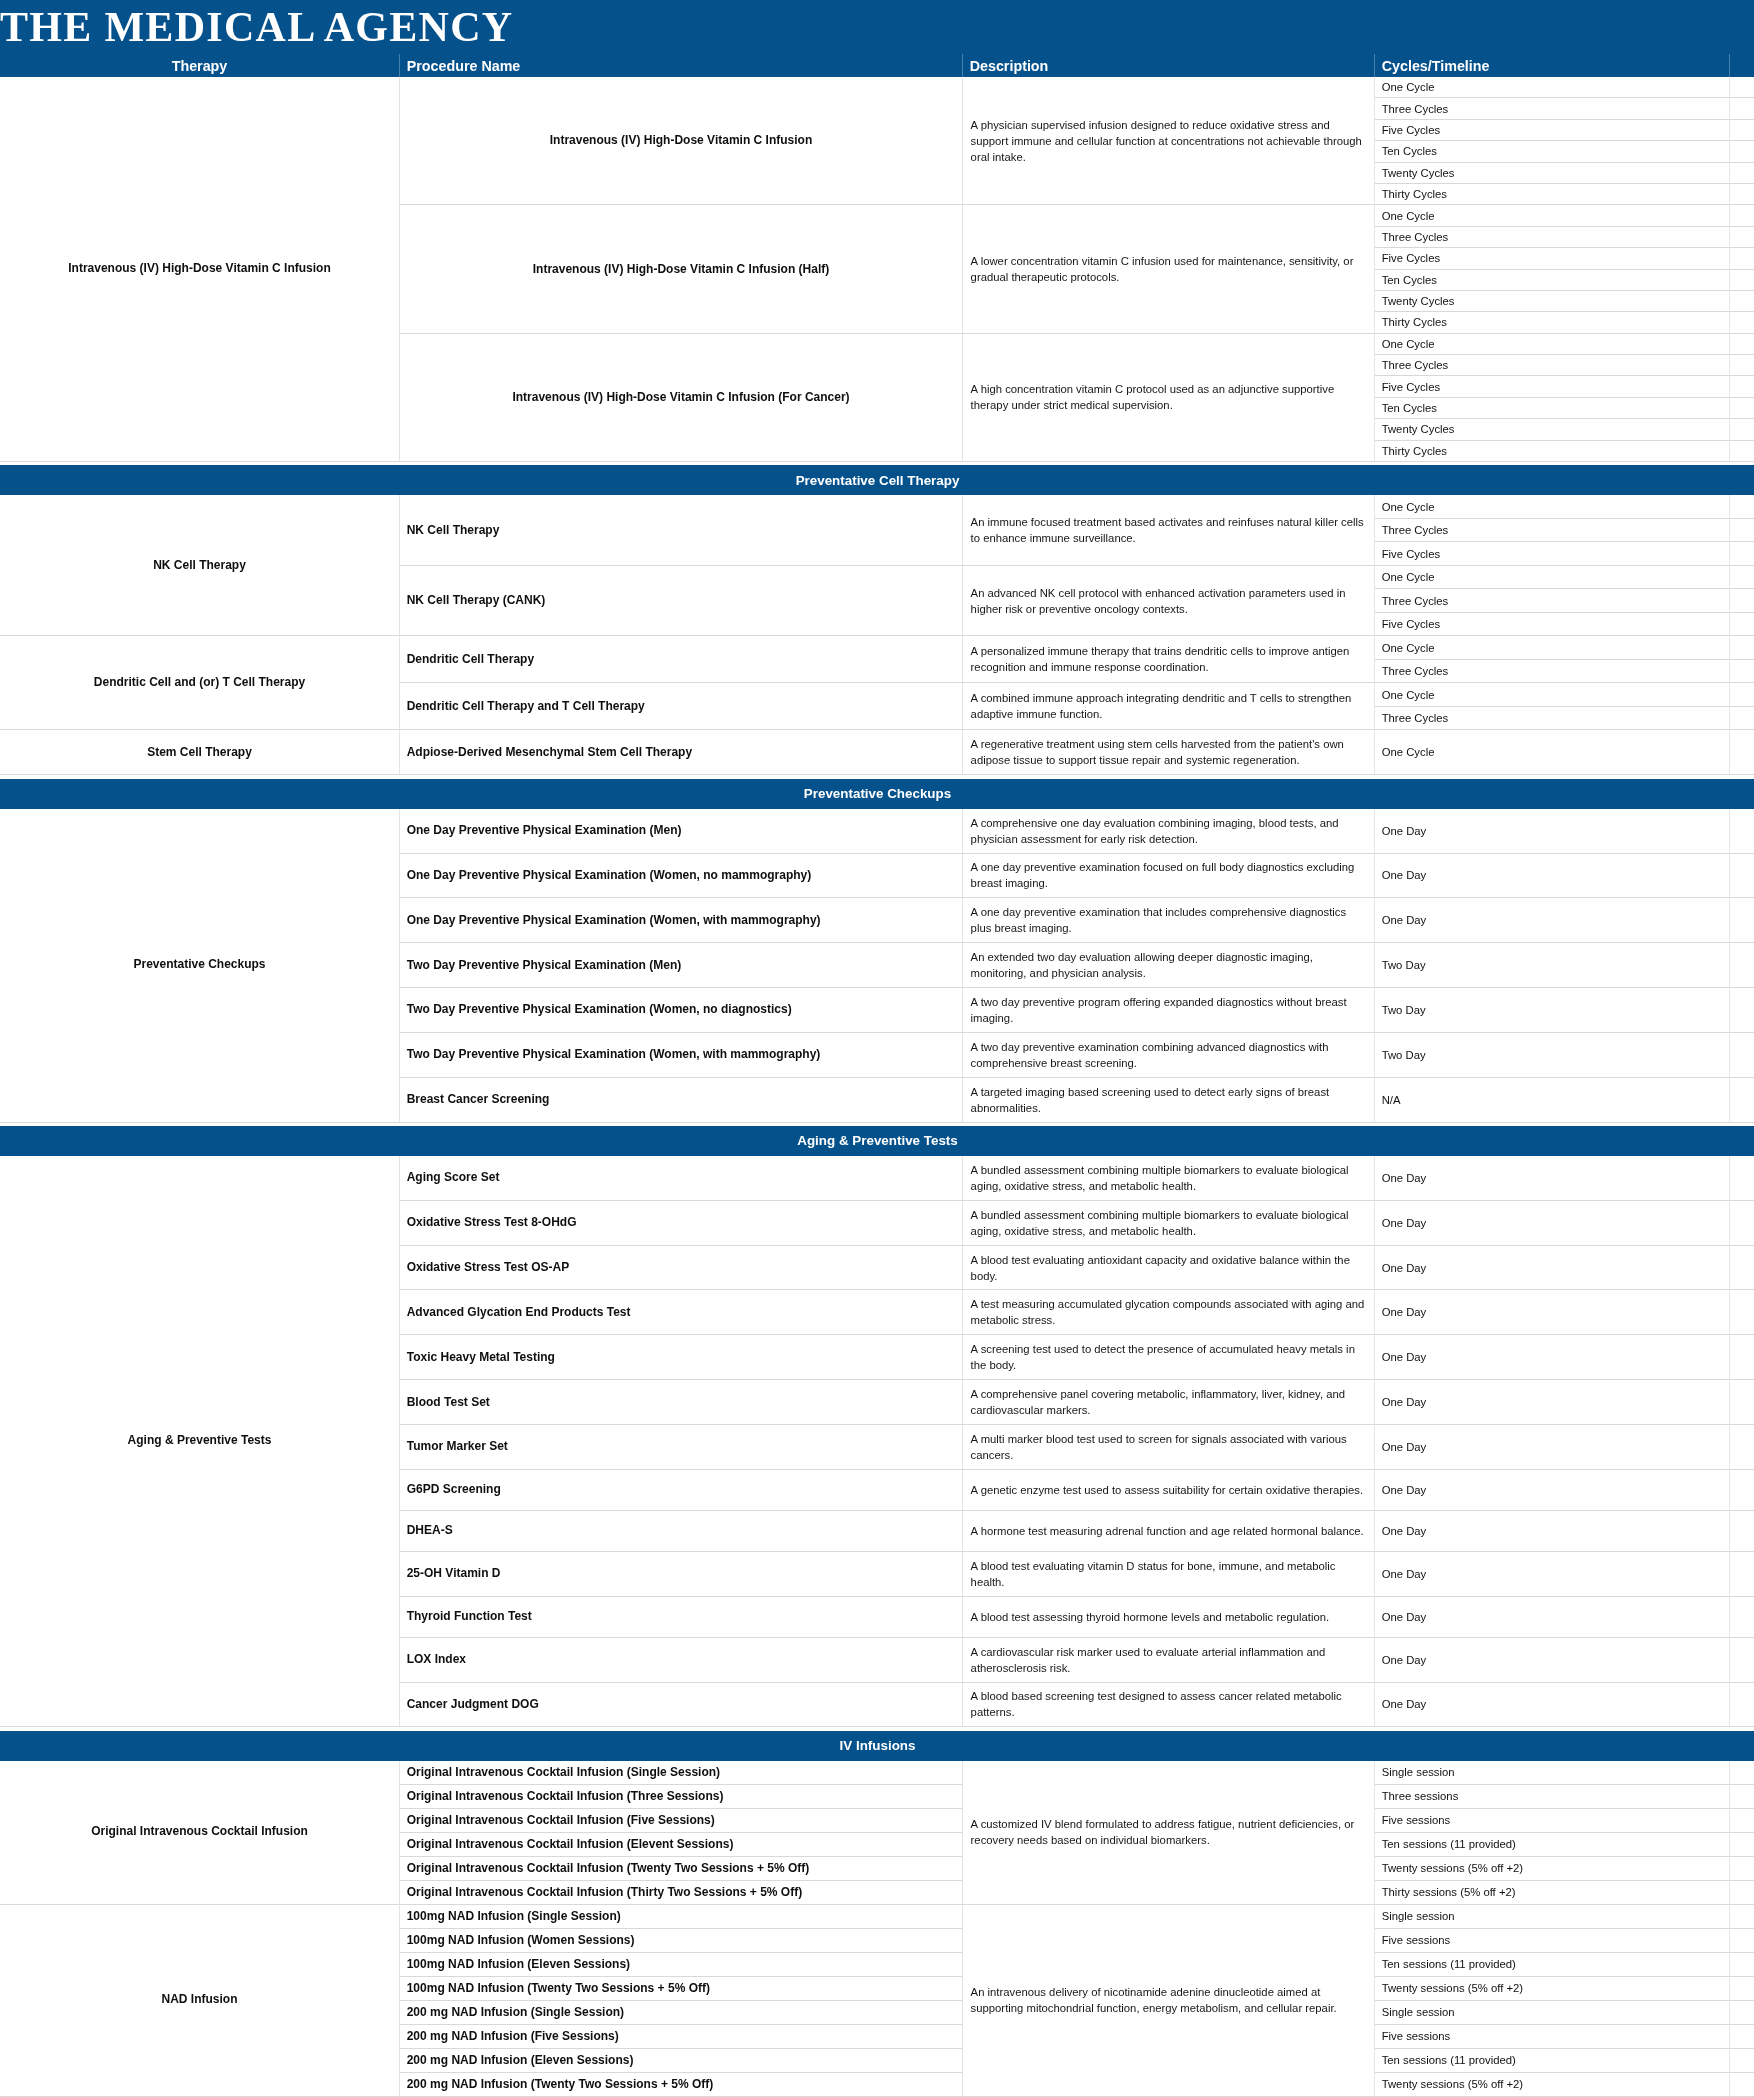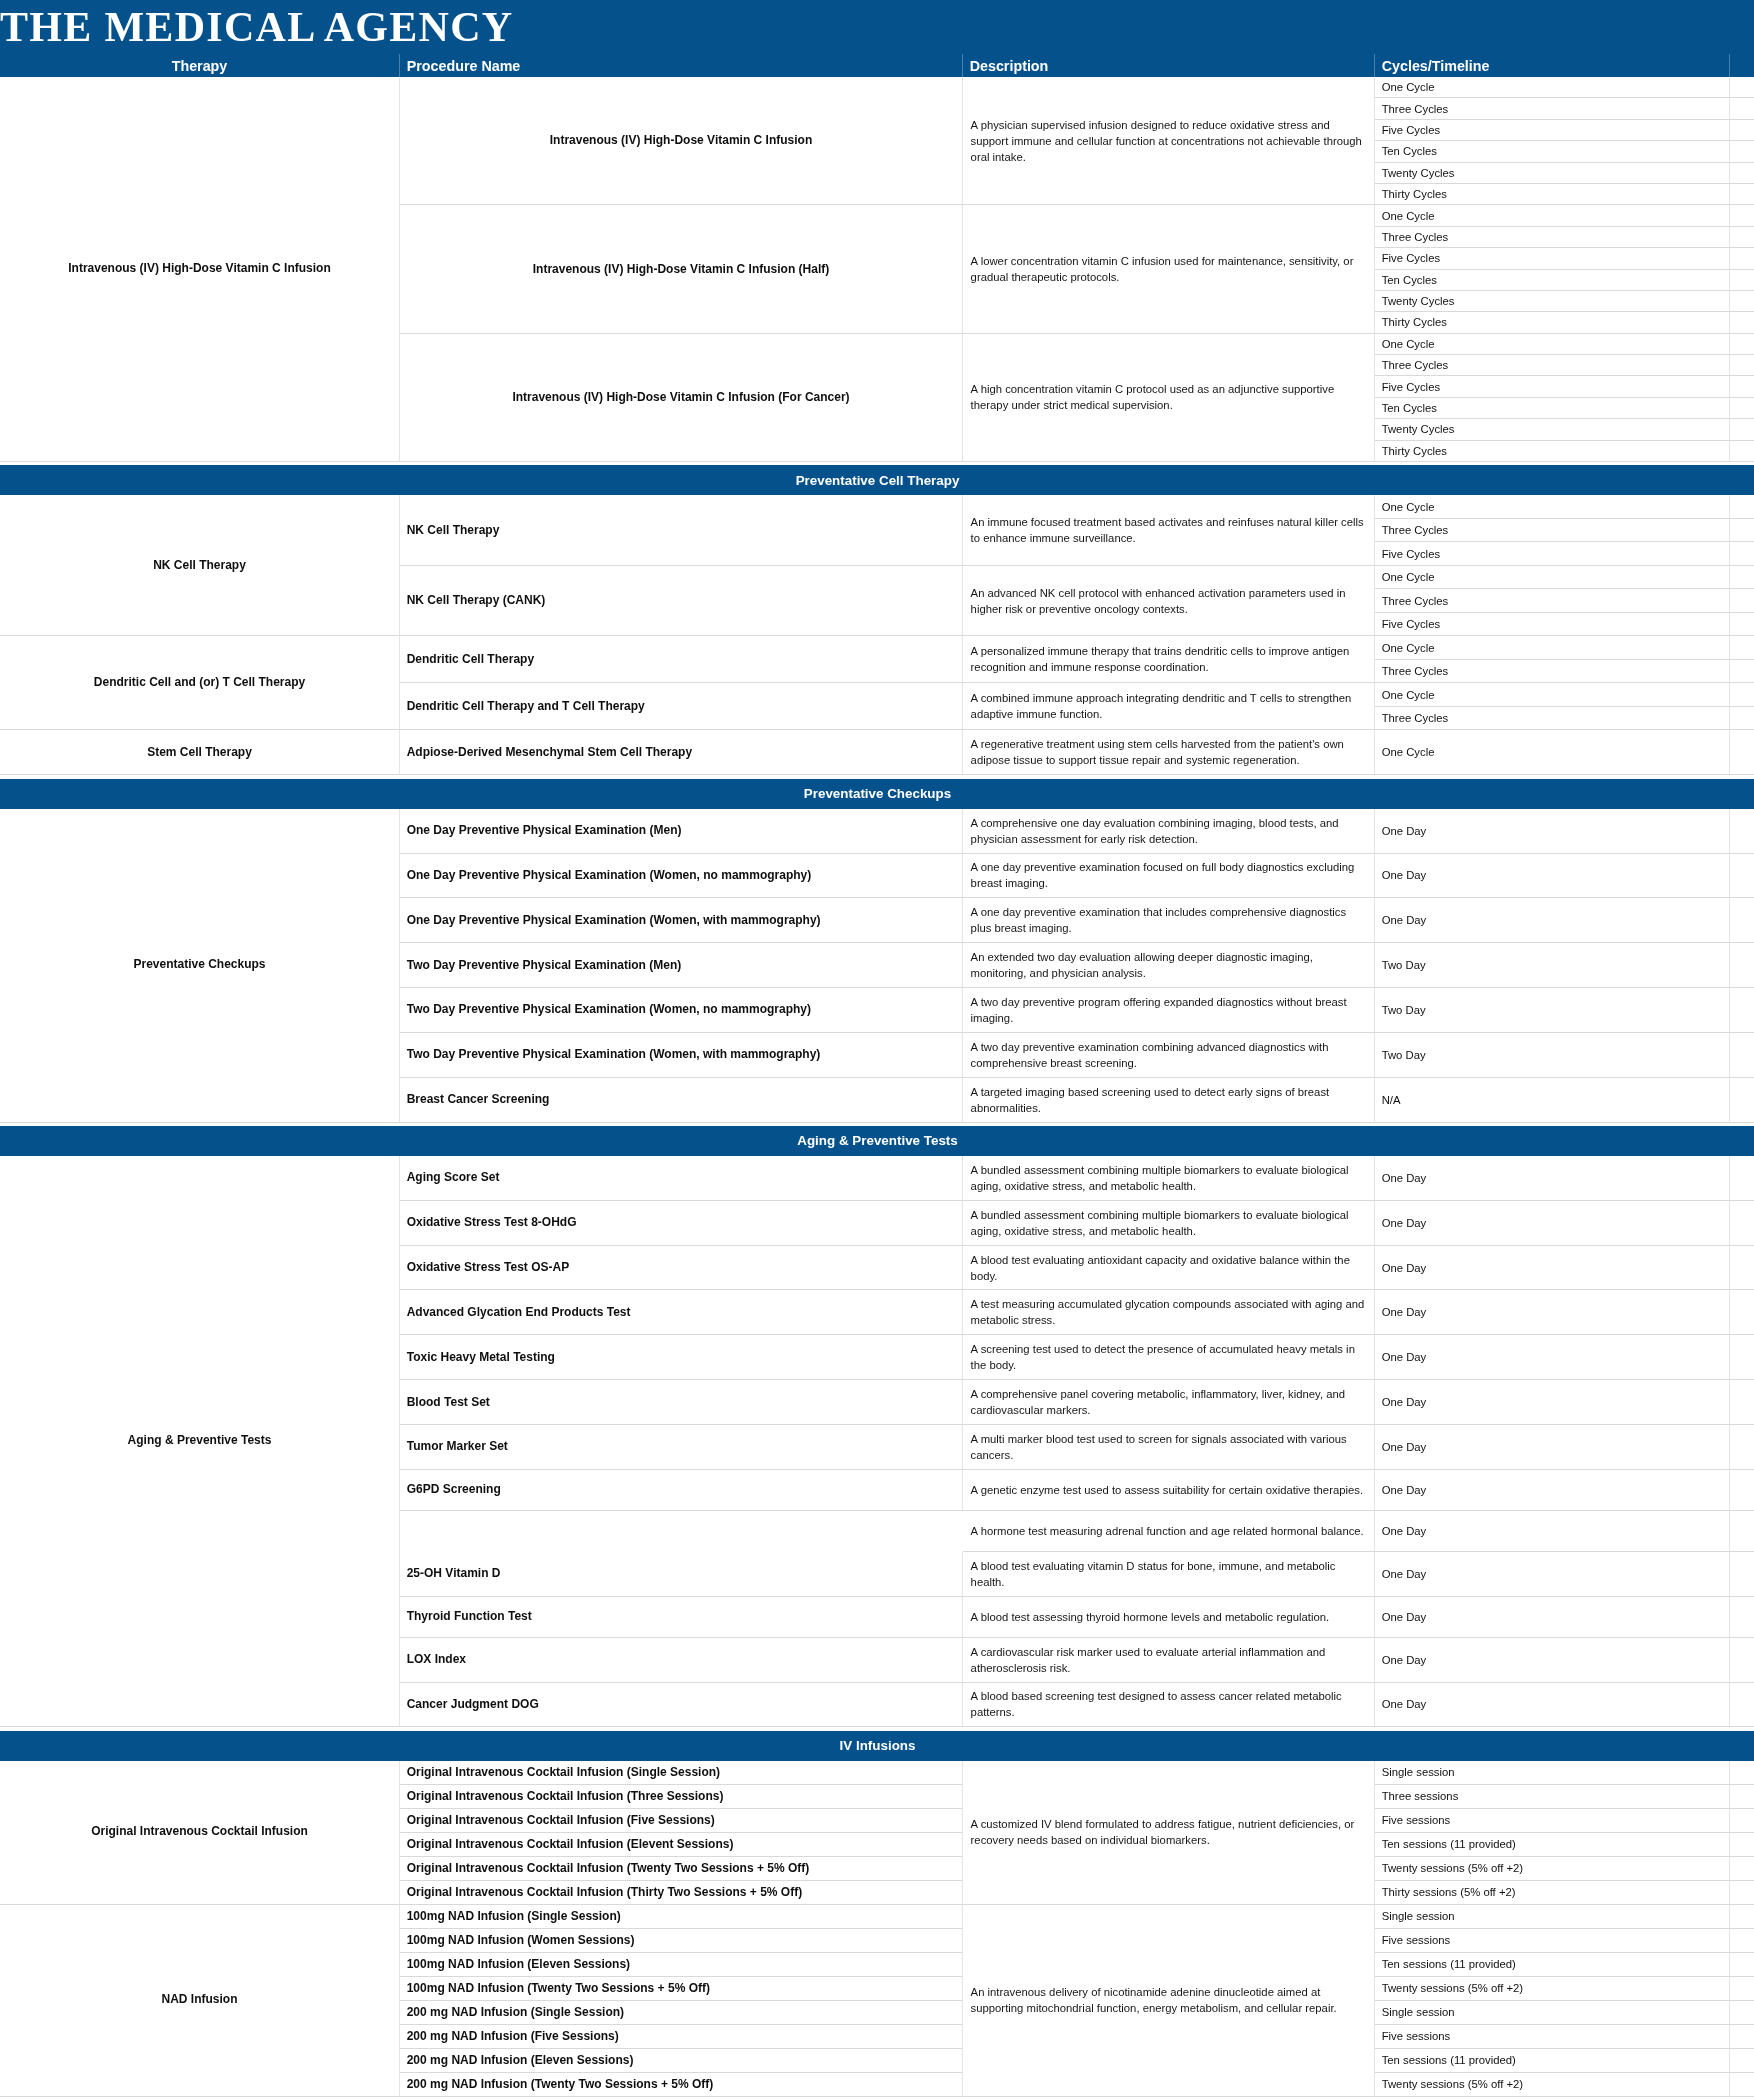--- a/index.html
+++ b/index.html
@@ -175,21 +175,21 @@
       <div class="cell edge" style="grid-area: 2 / 5;"></div>
       <div class="cell desc" style="grid-area: 3 / 3 / span 1;">A one day preventive examination that includes comprehensive diagnostics plus breast imaging.</div>
       <div class="cell name" style="grid-area: 3 / 2 / span 1;">One Day Preventive Physical Examination (Women, with mammography)</div>
       <div class="cell cycle" style="grid-area: 3 / 4;">One Day</div>
       <div class="cell edge" style="grid-area: 3 / 5;"></div>
       <div class="cell desc" style="grid-area: 4 / 3 / span 1;">An extended two day evaluation allowing deeper diagnostic imaging, monitoring, and physician analysis.</div>
       <div class="cell name" style="grid-area: 4 / 2 / span 1;">Two Day Preventive Physical Examination (Men)</div>
       <div class="cell cycle" style="grid-area: 4 / 4;">Two Day</div>
       <div class="cell edge" style="grid-area: 4 / 5;"></div>
       <div class="cell desc" style="grid-area: 5 / 3 / span 1;">A two day preventive program offering expanded diagnostics without breast imaging.</div>
-      <div class="cell name" style="grid-area: 5 / 2 / span 1;">Two Day Preventive Physical Examination (Women, no mammography)</div>
+      <div class="cell name" style="grid-area: 5 / 2 / span 1;">Two Day Preventive Physical Examination (Women, no diagnostics)</div>
       <div class="cell cycle" style="grid-area: 5 / 4;">Two Day</div>
       <div class="cell edge" style="grid-area: 5 / 5;"></div>
       <div class="cell desc" style="grid-area: 6 / 3 / span 1;">A two day preventive examination combining advanced diagnostics with comprehensive breast screening.</div>
       <div class="cell name" style="grid-area: 6 / 2 / span 1;">Two Day Preventive Physical Examination (Women, with mammography)</div>
       <div class="cell cycle" style="grid-area: 6 / 4;">Two Day</div>
       <div class="cell edge" style="grid-area: 6 / 5;"></div>
       <div class="cell desc" style="grid-area: 7 / 3 / span 1;">A targeted imaging based screening used to detect early signs of breast abnormalities.</div>
       <div class="cell name" style="grid-area: 7 / 2 / span 1;">Breast Cancer Screening</div>
       <div class="cell cycle" style="grid-area: 7 / 4;">N/A</div>
       <div class="cell edge" style="grid-area: 7 / 5;"></div>
@@ -225,20 +225,21 @@
       <div class="cell edge" style="grid-area: 6 / 5;"></div>
       <div class="cell desc" style="grid-area: 7 / 3 / span 1;">A multi marker blood test used to screen for signals associated with various cancers.</div>
       <div class="cell name" style="grid-area: 7 / 2 / span 1;">Tumor Marker Set</div>
       <div class="cell cycle" style="grid-area: 7 / 4;">One Day</div>
       <div class="cell edge" style="grid-area: 7 / 5;"></div>
       <div class="cell desc" style="grid-area: 8 / 3 / span 1;">A genetic enzyme test used to assess suitability for certain oxidative therapies.</div>
       <div class="cell name" style="grid-area: 8 / 2 / span 1;">G6PD Screening</div>
       <div class="cell cycle" style="grid-area: 8 / 4;">One Day</div>
       <div class="cell edge" style="grid-area: 8 / 5;"></div>
       <div class="cell desc" style="grid-area: 9 / 3 / span 1;">A hormone test measuring adrenal function and age related hormonal balance.</div>
+      <div class="cell name" style="grid-area: 9 / 2 / span 1;">DHEA-S</div>
       <div class="cell cycle" style="grid-area: 9 / 4;">One Day</div>
       <div class="cell edge" style="grid-area: 9 / 5;"></div>
       <div class="cell desc" style="grid-area: 10 / 3 / span 1;">A blood test evaluating vitamin D status for bone, immune, and metabolic health.</div>
       <div class="cell name" style="grid-area: 10 / 2 / span 1;">25-OH Vitamin D</div>
       <div class="cell cycle" style="grid-area: 10 / 4;">One Day</div>
       <div class="cell edge" style="grid-area: 10 / 5;"></div>
       <div class="cell desc" style="grid-area: 11 / 3 / span 1;">A blood test assessing thyroid hormone levels and metabolic regulation.</div>
       <div class="cell name" style="grid-area: 11 / 2 / span 1;">Thyroid Function Test</div>
       <div class="cell cycle" style="grid-area: 11 / 4;">One Day</div>
       <div class="cell edge" style="grid-area: 11 / 5;"></div>

